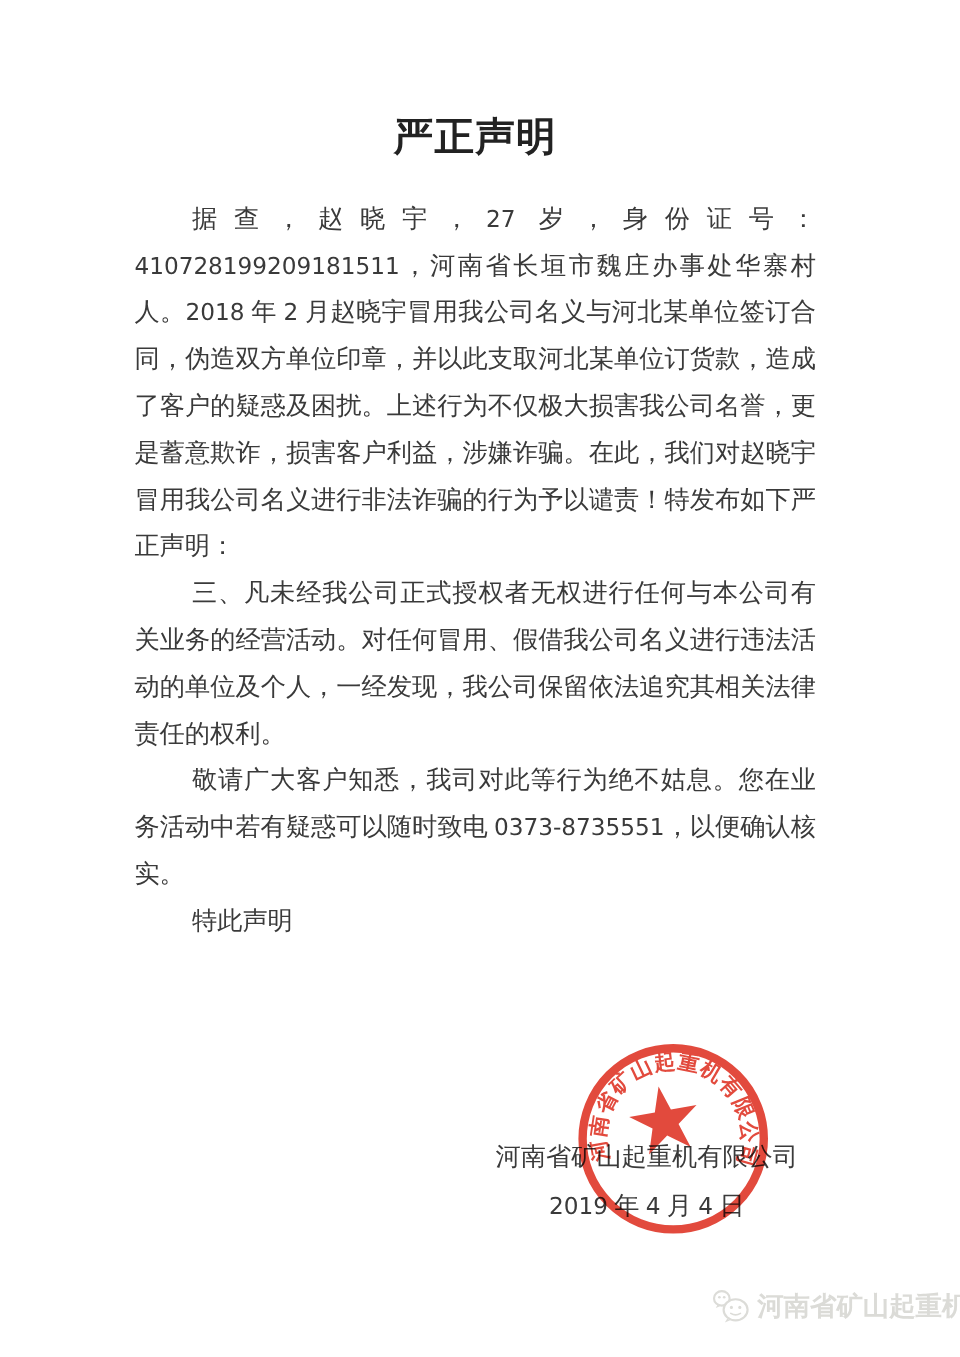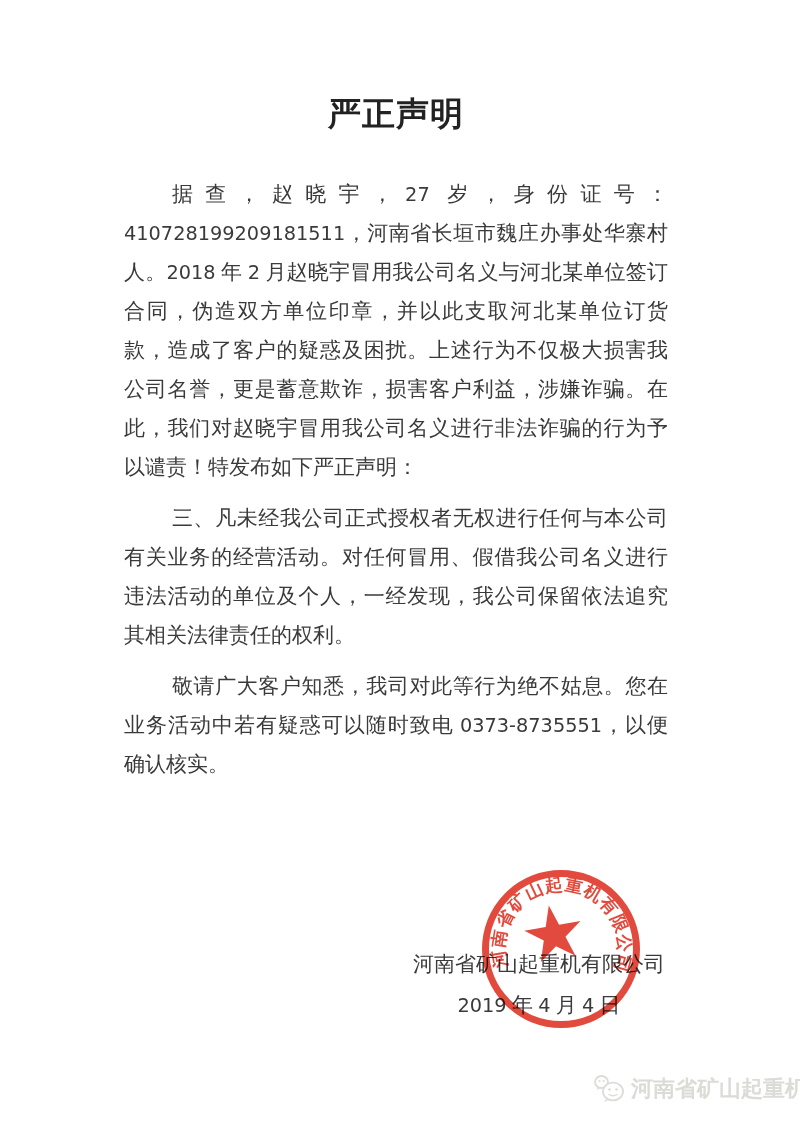--- a/index.html
+++ b/index.html
@@ -26,21 +26,21 @@
   }
   .doc-body {
     position: absolute;
     left: 112px; top: 163px; width: 568px;
     font-size: 21px;
     line-height: 39px;
     color: #3a3a3a;
     text-align: justify;
   }
   .doc-body p {
-    margin: 12px;
+    margin: 0;
     text-indent: 48px;
   }
   .num {
     font-family: "DejaVu Sans", "Liberation Sans", sans-serif;
     font-size: 0.92em;
     letter-spacing: 0;
   }
   .signature {
     position: absolute;
     right: 135px; top: 944px;
@@ -78,20 +78,21 @@
 <body>
 
 <div class="page">
 
   <h1 class="doc-title">严正声明</h1>
 
   <div class="doc-body">
     <p class="mixnum">据查，赵晓宇，<span class="num">27</span> 岁，身份证号：<span class="num">410728199209181511</span>，河南省长垣市魏庄办事处华寨村人。<span class="num">2018</span> 年 <span class="num">2</span> 月赵晓宇冒用我公司名义与河北某单位签订合同，伪造双方单位印章，并以此支取河北某单位订货款，造成了客户的疑惑及困扰。上述行为不仅极大损害我公司名誉，更是蓄意欺诈，损害客户利益，涉嫌诈骗。在此，我们对赵晓宇冒用我公司名义进行非法诈骗的行为予以谴责！特发布如下严正声明：</p>
     <p class="mixnum">三、凡未经我公司正式授权者无权进行任何与本公司有关业务的经营活动。对任何冒用、假借我公司名义进行违法活动的单位及个人，一经发现，我公司保留依法追究其相关法律责任的权利。</p>
     <p class="mixnum">敬请广大客户知悉，我司对此等行为绝不姑息。您在业务活动中若有疑惑可以随时致电 <span class="num">0373-8735551</span>，以便确认核实。</p>
+    <p class="mixnum">特此声明</p>
   </div>
 
   <div class="signature">
     <div>河南省矿山起重机有限公司</div>
     <div class="mixnum"><span class="num">2019</span> 年 <span class="num">4</span> 月 <span class="num">4</span> 日</div>
   </div>
 
   <svg class="seal" viewBox="0 0 162 162">
     <circle cx="81" cy="81" r="75.5" fill="none" stroke-width="7" stroke="#e03a2c"></circle>
     <polygon points="0,-30 6.8,-9.3 28.5,-9.3 11,3.6 17.6,24.3 0,11.5 -17.6,24.3 -11,3.6 -28.5,-9.3 -6.8,-9.3" transform="translate(74,67) rotate(-10)" fill="#e03a2c"></polygon>

